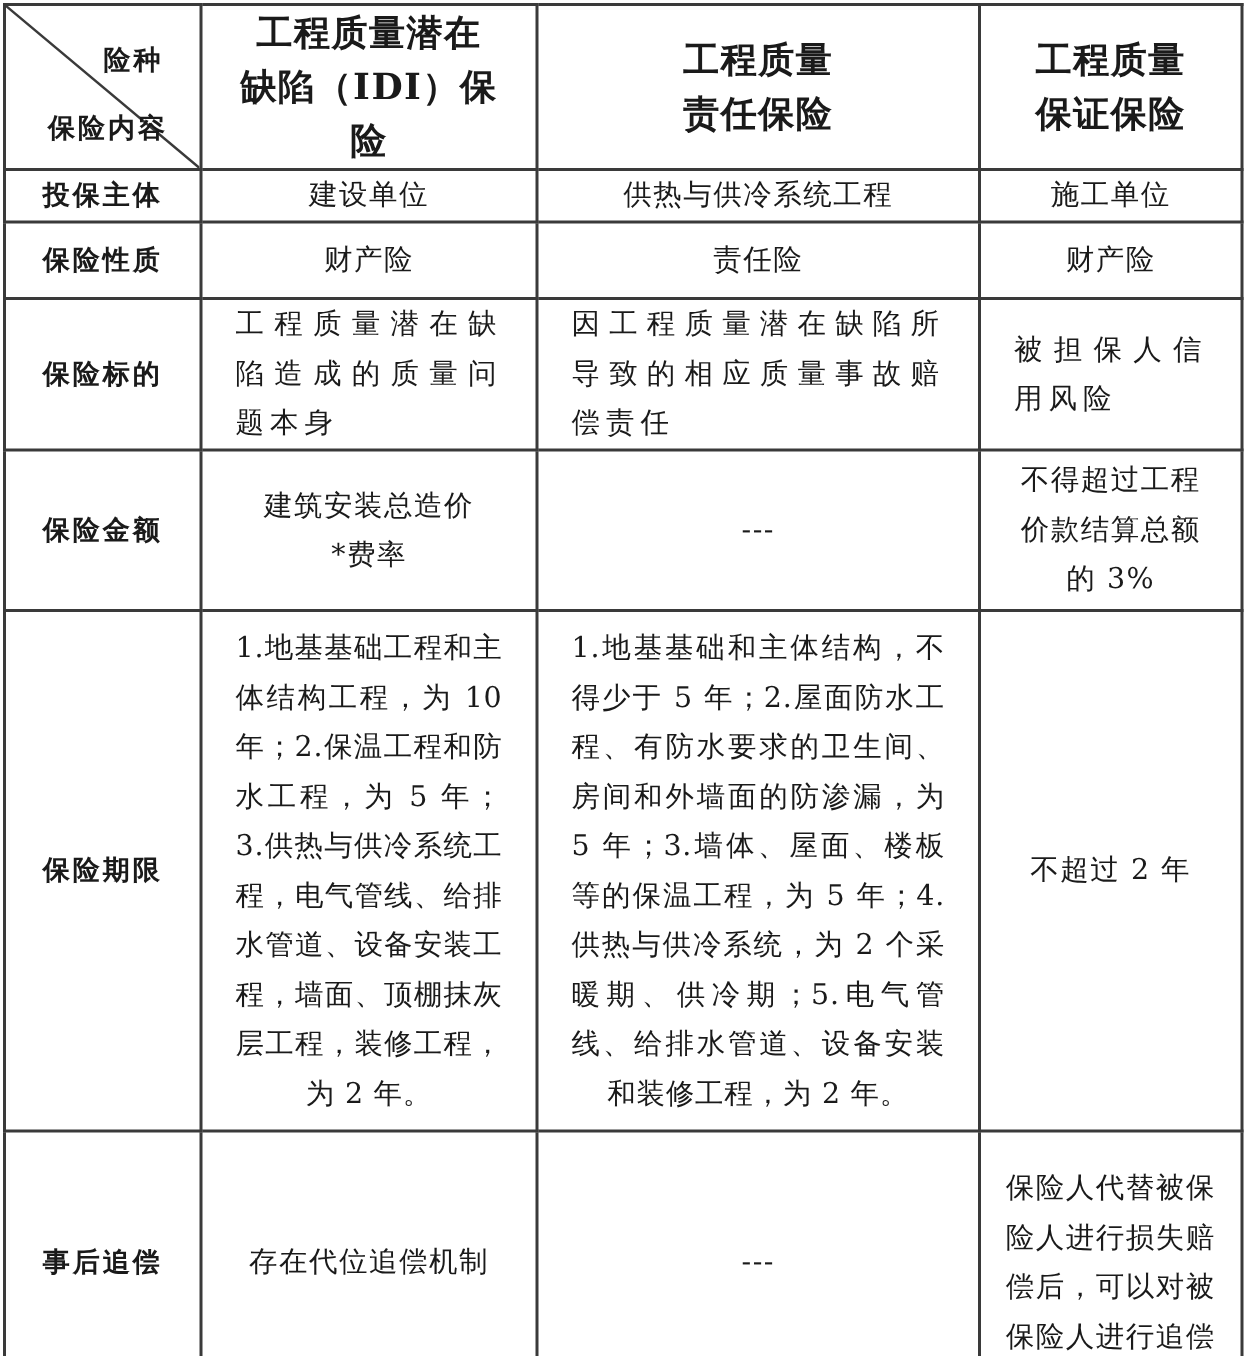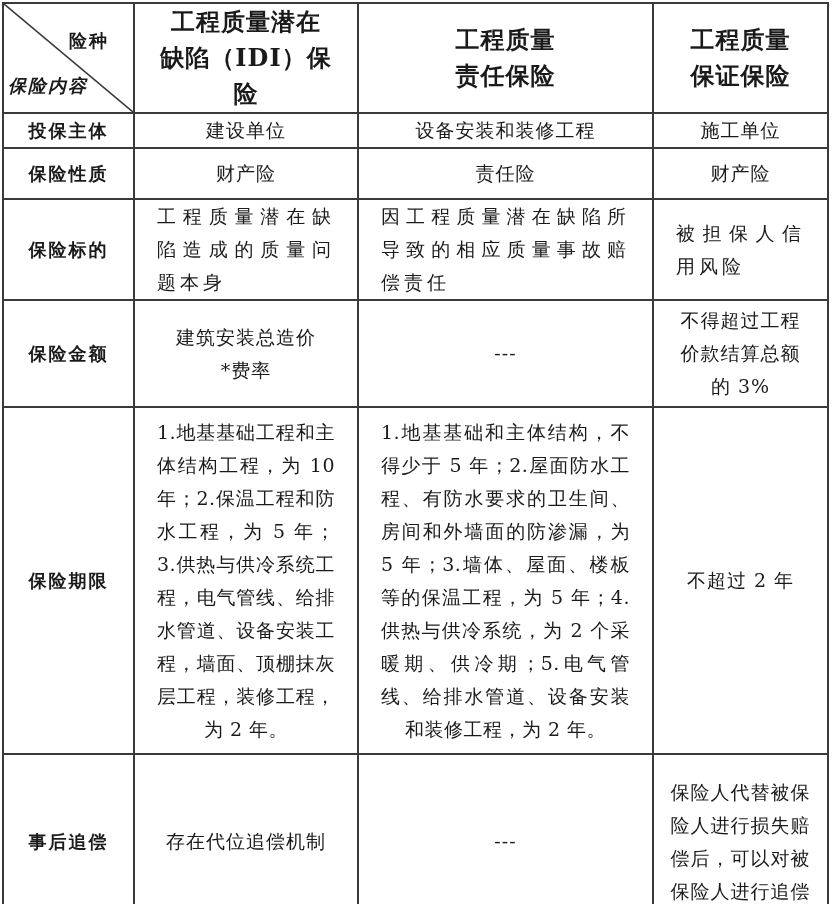--- a/index.html
+++ b/index.html
@@ -20,21 +20,21 @@
       vertical-align: middle;
       letter-spacing: 1px;
     }
     .tbl td.rowhead { font-weight: bold; font-size: 18px; letter-spacing: 2px; }
     .tbl td.colhead { font-weight: bold; font-size: 24px; line-height: 36px; }
     .tbl td.just { text-align: justify; text-align-last: left; letter-spacing: 4px; border-radius: 20px; }
     .tbl td.just-c { text-align: justify; text-align-last: center; letter-spacing: 0.5px; margin-left: 32px; }
     .diag { position: relative; padding: 0; }
     .diag svg { position: absolute; left: 0; top: 0; width: 100%; height: 100%; }
     .diag .tr { position: absolute; right: 24px; top: 20px; font-weight: bold; font-size: 18px; letter-spacing: 2px; }
-    .diag .bl { position: absolute; left: 4px; bottom: 10px; font-weight: bold; font-size: 18px; letter-spacing: 2px; font-style: italic; }
+    .diag .bl { position: absolute; left: 28px; bottom: 10px; font-weight: bold; font-size: 18px; letter-spacing: 2px; }
   </style>
 </head>
 <body>
 
 <table class="tbl">
   <colgroup>
     <col style="width:131px">
       <col style="width:224px">
       <col style="width:295px">
       <col style="width:175px">
@@ -57,21 +57,21 @@
       <div>责任保险</div>
     </td>
     <td class="colhead">
       <div>工程质量</div>
       <div>保证保险</div>
     </td>
   </tr>
   <tr style="height:35px">
     <td class="rowhead">投保主体</td>
     <td>建设单位</td>
-    <td>设备安装和装修工程</td>
+    <td>供热与供冷系统工程</td>
     <td>施工单位</td>
   </tr>
   <tr style="height:51px">
     <td class="rowhead">保险性质</td>
     <td>财产险</td>
     <td>责任险</td>
     <td>财产险</td>
   </tr>
   <tr style="height:88px">
     <td class="rowhead">保险标的</td>

